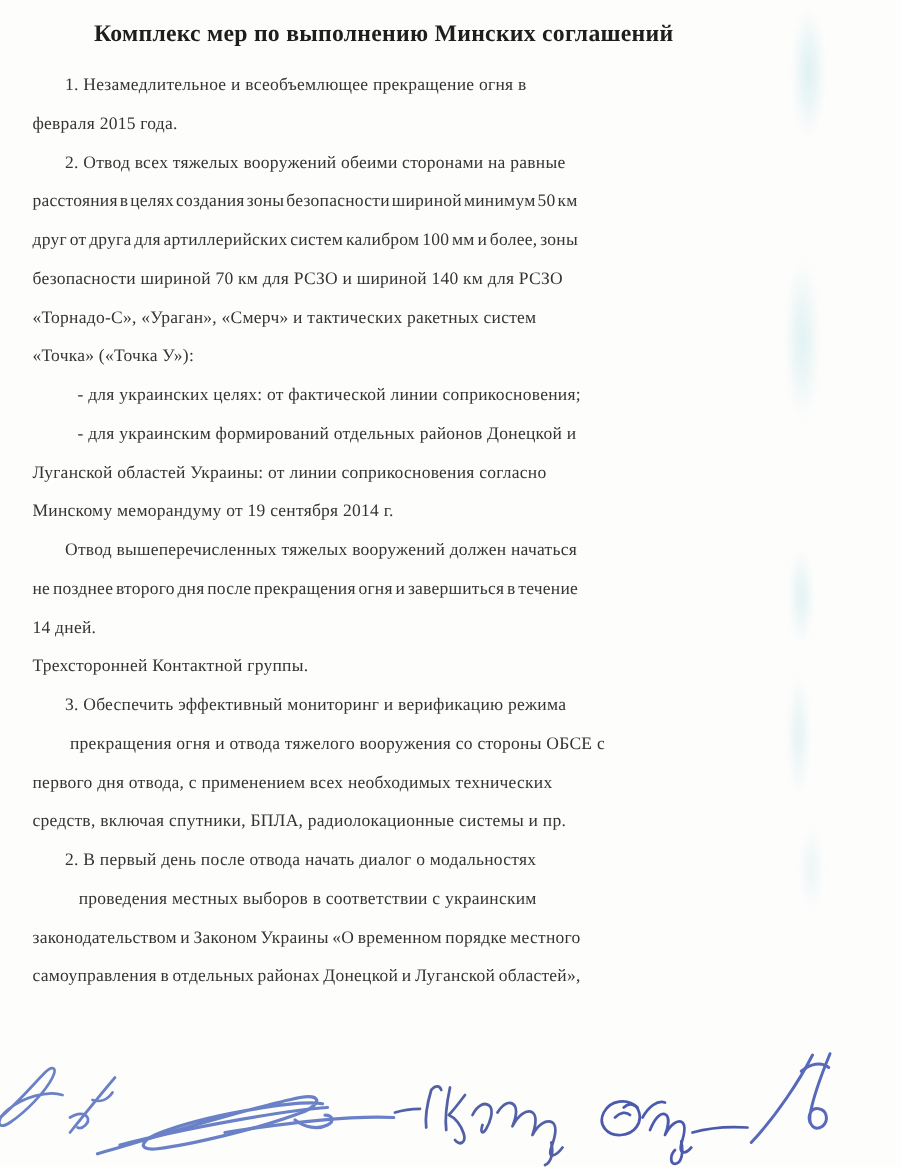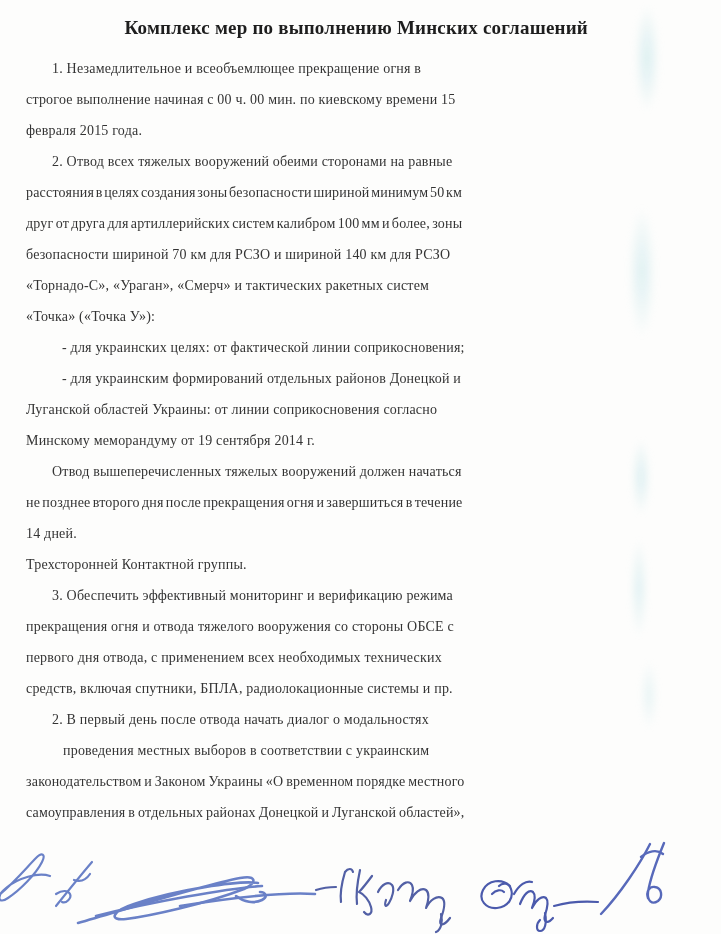--- a/index.html
+++ b/index.html
@@ -8,21 +8,21 @@
     width:721px; height:934px;
     background:#fdfdfc;
     overflow:hidden;
     font-family:"Liberation Serif","DejaVu Serif",serif;
     color:#333333;
   }
   .textcol {
     position:absolute; left:26px; top:10px; width:562px;
   }
   .title {
-    text-align:right;
+    text-align:center;
     font-weight:700;
     font-size:19px;
     line-height:31px;
     color:#1e1e1e;
     margin:2px 0 10px 0;
     letter-spacing:0.2px;
   }
   .para { margin:0; }
   .line {
     font-size:14px;
@@ -62,21 +62,20 @@
   <div class="artifact a2"></div>
   <div class="artifact a3"></div>
   <div class="artifact a4"></div>
   <div class="artifact a5"></div>
 
   <div class="textcol">
     <div class="title">Комплекс мер по выполнению Минских соглашений</div>
 
     <div class="para">
       <div class="line ind j" style="word-spacing: 0px;">1. Незамедлительное и всеобъемлющее прекращение огня в</div>
-      <div class="line j" style="word-spacing: 0px;">строгое выполнение начиная с 00 ч. 00 мин. по киевскому времени 15</div>
       <div class="line">февраля 2015 года.</div>
     </div>
 
     <div class="para">
       <div class="line ind j" style="word-spacing: 0px;">2. Отвод всех тяжелых вооружений обеими сторонами на равные</div>
       <div class="line j" style="word-spacing: -2.11111px;">расстояния в целях создания зоны безопасности шириной минимум 50 км</div>
       <div class="line j" style="word-spacing: -1.45455px;">друг от друга для артиллерийских систем калибром 100 мм и более, зоны</div>
       <div class="line j" style="word-spacing: 0px;">безопасности шириной 70 км для РСЗО и шириной 140 км для РСЗО</div>
       <div class="line j" style="word-spacing: 0px;">«Торнадо-С», «Ураган», «Смерч» и тактических ракетных систем</div>
       <div class="line">«Точка» («Точка У»):</div>
@@ -97,21 +96,21 @@
       <div class="line j" style="word-spacing: -1.5px;">не позднее второго дня после прекращения огня и завершиться в течение</div>
       <div class="line">14 дней.</div>
     </div>
 
     <div class="para">
       <div class="line">Трехсторонней Контактной группы.</div>
     </div>
 
     <div class="para">
       <div class="line ind j" style="word-spacing: 0px;">3. Обеспечить эффективный мониторинг и верификацию режима</div>
-      <div class="line j" style="word-spacing: 0px;">прекращения огня и отвода тяжелого вооружения со стороны ОБСЕ с</div>
+      <div class="line j" style="word-spacing: 0px; margin-left: 30px;">прекращения огня и отвода тяжелого вооружения со стороны ОБСЕ с</div>
       <div class="line j" style="word-spacing: 0px;">первого дня отвода, с применением всех необходимых технических</div>
       <div class="line">средств, включая спутники, БПЛА, радиолокационные системы и пр.</div>
     </div>
 
     <div class="para">
       <div class="line ind j" style="word-spacing: 0px;">2. В первый день после отвода начать диалог о модальностях</div>
       <div class="line j" style="word-spacing: 0px; margin-left: 37px;">проведения местных выборов в соответствии с украинским</div>
       <div class="line j" style="word-spacing: -0.857143px;">законодательством и Законом Украины «О временном порядке местного</div>
       <div class="line j" style="word-spacing: -0.857143px;">самоуправления в отдельных районах Донецкой и Луганской областей»,</div>
     </div>

